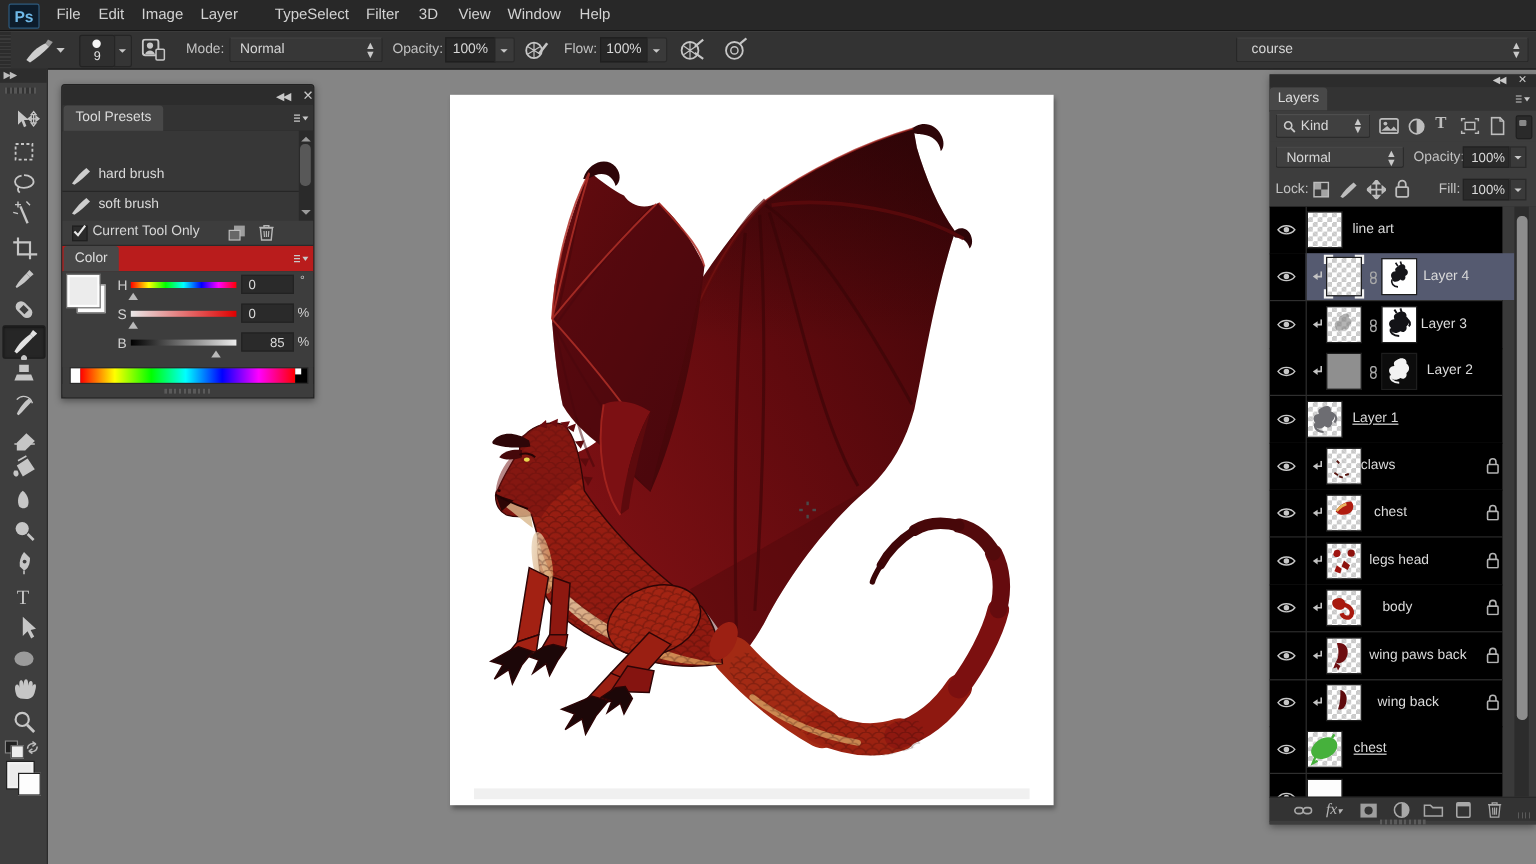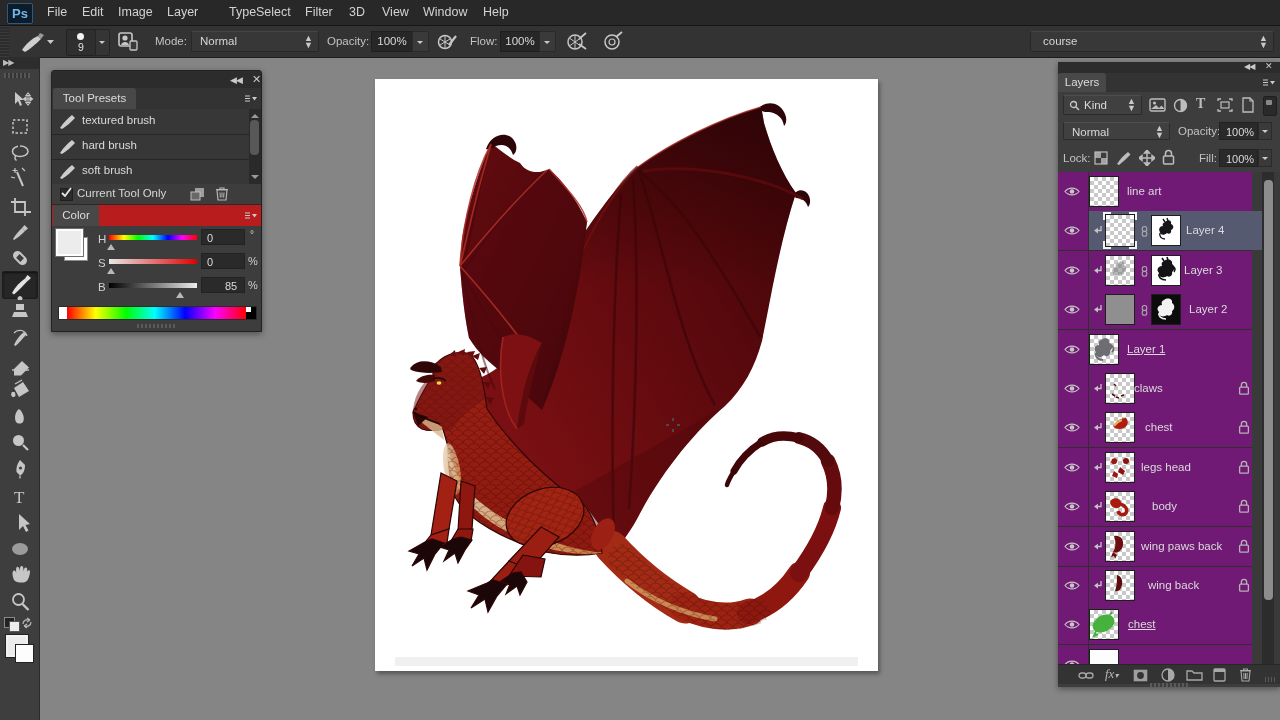--- a/index.html
+++ b/index.html
@@ -46,21 +46,21 @@
 
 #fpanel{position:absolute;left:51px;top:70px;width:211px;height:262px;background:#3d3d3d;
   border:1px solid #222;border-radius:3px 3px 0 0;box-shadow:0 2px 6px rgba(0,0,0,.4);box-sizing:border-box;}
 
 #lpanel{position:absolute;left:1058px;top:62px;width:222px;height:625px;background:#3d3d3d;
   box-shadow:0 2px 6px rgba(0,0,0,.4);}
 .checker{background-image:
   linear-gradient(45deg,#c9c9c9 25%,transparent 25%,transparent 75%,#c9c9c9 75%),
   linear-gradient(45deg,#c9c9c9 25%,transparent 25%,transparent 75%,#c9c9c9 75%);
   background-size:8px 8px;background-position:0 0,4px 4px;background-color:#fff;}
-.lrow{position:absolute;left:0;width:194px;height:39px;border-bottom:1px solid #2f2f2f;background:#701a75;}
+.lrow{position:absolute;left:0;width:194px;height:39px;border-bottom:1px solid #2f2f2f;background:#000000;}
 .lname{position:absolute;top:13px;font-size:11.5px;color:#dadada;white-space:nowrap;}
 .thumb{position:absolute;top:5px;width:28px;height:29px;outline:1px solid #1e1e1e;}
 .mthumb{position:absolute;left:94px;top:5px;width:28px;height:29px;background:#fff;outline:1px solid #1e1e1e;}
 .lval{position:absolute;top:0;height:18px;background:#2a2a2a;border:1px solid #222;font-size:11px;color:#dadada;line-height:18px;padding-left:6px;box-sizing:border-box;}
 .lddl{position:absolute;background:#404040;border:1px solid #2b2b2b;border-top-color:#4e4e4e;border-radius:2px;font-size:11.5px;color:#d8d8d8;}
 .ltext{position:absolute;font-size:11.5px;color:#c2c2c2;}
 </style>
 </head>
 <body>
 <div id="app">
@@ -380,26 +380,20 @@
 
     <div class="abs" style="left:0;top:17px;width:209px;height:21px;background:#333333;border-bottom:1px solid #272727;">
       <div class="abs ptab" style="left:1px;top:0;width:83px;height:29px;line-height:21px;text-align:center;border-radius:3px 3px 0 0;">Tool Presets</div>
       <svg class="abs" style="left:193px;top:7px" width="13" height="9" viewBox="0 0 13 9">
         <path d="M0 1 l5 0 M0 3.5 l5 0 M0 6 l5 0" stroke="#c9c9c9" stroke-width="1"></path>
         <path d="M7 2 l5 0 -2.5 3.5 Z" fill="#c9c9c9"></path>
       </svg>
     </div>
 
     <div class="abs" style="left:0;top:38px;width:209px;height:75px;background:#373737;">
-      <div class="abs" style="left:0;top:0;width:197px;height:25px;border-bottom:1px solid #262626;">
-        <svg class="abs" style="left:7px;top:4px" width="19" height="17" viewBox="0 0 19 17">
-            <path d="M1 15 C5 9 9 5 13 2 L16 5 C12 9 8 13 3 16 Z" fill="#cdcdcd"></path>
-          </svg>
-        <div class="abs" style="left:30px;top:5px;font-size:11.5px;color:#dadada;">textured brush</div>
-      </div>
       <div class="abs" style="left:0;top:25px;width:197px;height:25px;border-bottom:1px solid #262626;">
         <svg class="abs" style="left:7px;top:4px" width="19" height="17" viewBox="0 0 19 17">
             <path d="M1 15 C5 9 9 5 13 2 L16 5 C12 9 8 13 3 16 Z" fill="#cdcdcd"></path>
           </svg>
         <div class="abs" style="left:30px;top:5px;font-size:11.5px;color:#dadada;">hard brush</div>
       </div>
       <div class="abs" style="left:0;top:50px;width:197px;height:25px;">
         <svg class="abs" style="left:7px;top:4px" width="19" height="17" viewBox="0 0 19 17">
             <path d="M1 15 C5 9 9 5 13 2 L16 5 C12 9 8 13 3 16 Z" fill="#cdcdcd"></path>
           </svg>

